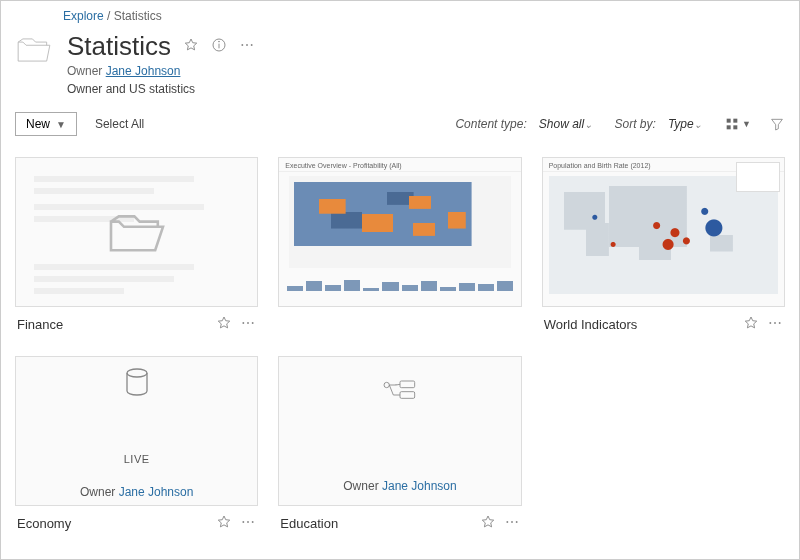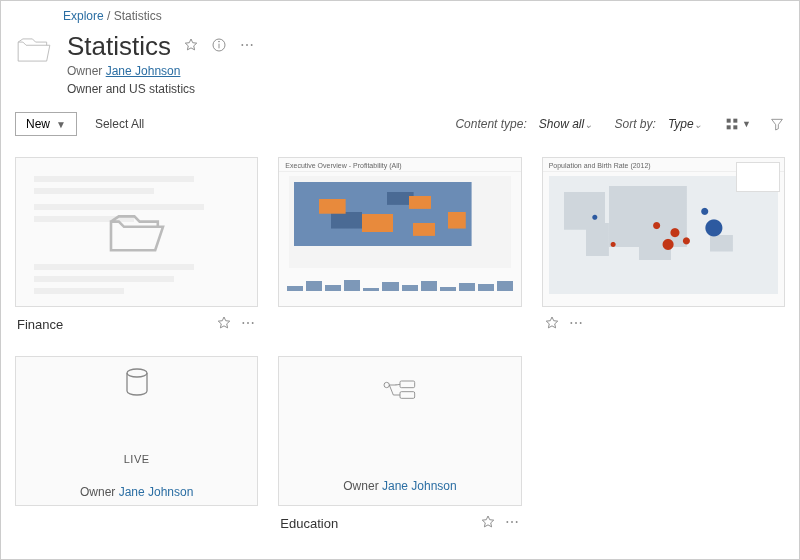--- a/index.html
+++ b/index.html
@@ -298,20 +298,21 @@
     </div>
   </div>
 
   <div class="card">
     <div class="thumb viz world">
       <div class="viz-title">Population and Birth Rate (2012)</div>
       <div class="worldmap"></div>
       <div class="legendbox"></div>
     </div>
     <div class="card-footer">
+      <span class="card-title">World Indicators</span>
       <span class="ic star"><svg viewBox="0 0 24 24">
             <path d="M12 3l2.6 5.6 6 .6-4.5 4.1 1.3 6-5.4-3-5.4 3 1.3-6L3.4 9.2l6-.6z"></path>
           </svg></span>
       <span class="ic more"><svg viewBox="0 0 24 24">
             <circle cx="5" cy="12" r="1.4" fill="currentColor" stroke="none"></circle>
             <circle cx="12" cy="12" r="1.4" fill="currentColor" stroke="none"></circle>
             <circle cx="19" cy="12" r="1.4" fill="currentColor" stroke="none"></circle>
           </svg></span>
     </div>
   </div>
@@ -320,20 +321,31 @@
     <div class="thumb ds">
       <svg class="glyph" viewBox="0 0 40 40">
         <ellipse cx="20" cy="10" rx="10" ry="4"></ellipse>
           <path d="M10 10 V28 a10 4 0 0 0 20 0 V10"></path>
       </svg>
       <div class="ds-label">LIVE</div>
       <div class="ds-owner">
         <span>Owner</span>
         <span class="owner-name">Jane Johnson</span>
       </div>
+    </div>
+    <div class="card-footer">
+      <span class="card-title">Economy</span>
+      <span class="ic star"><svg viewBox="0 0 24 24">
+            <path d="M12 3l2.6 5.6 6 .6-4.5 4.1 1.3 6-5.4-3-5.4 3 1.3-6L3.4 9.2l6-.6z"></path>
+          </svg></span>
+      <span class="ic more"><svg viewBox="0 0 24 24">
+            <circle cx="5" cy="12" r="1.4" fill="currentColor" stroke="none"></circle>
+            <circle cx="12" cy="12" r="1.4" fill="currentColor" stroke="none"></circle>
+            <circle cx="19" cy="12" r="1.4" fill="currentColor" stroke="none"></circle>
+          </svg></span>
     </div>
   </div>
 
   <div class="card">
     <div class="thumb ds">
       <svg class="glyph" viewBox="0 0 60 40">
         <circle cx="10" cy="14" r="4"></circle>
           <rect x="30" y="8" width="22" height="10" rx="2"></rect>
           <rect x="30" y="24" width="22" height="10" rx="2"></rect>
         <path d="M14 14 H24 M24 14 V13 M24 14 L30 13 M14 14 L20 29 L30 29"></path>

